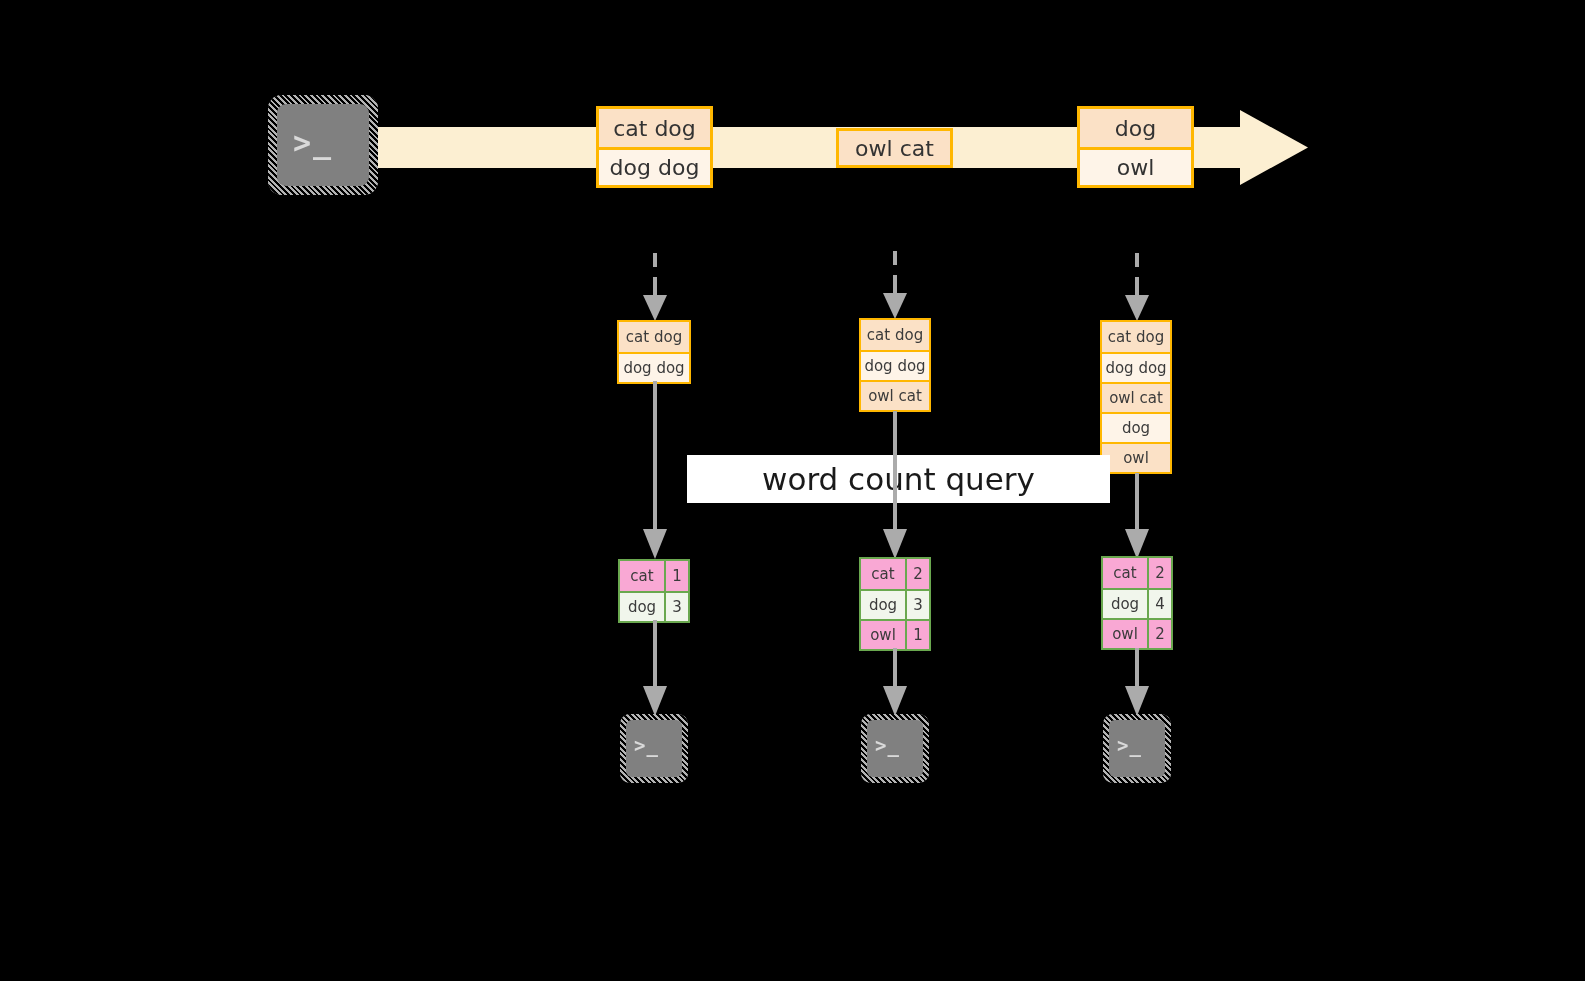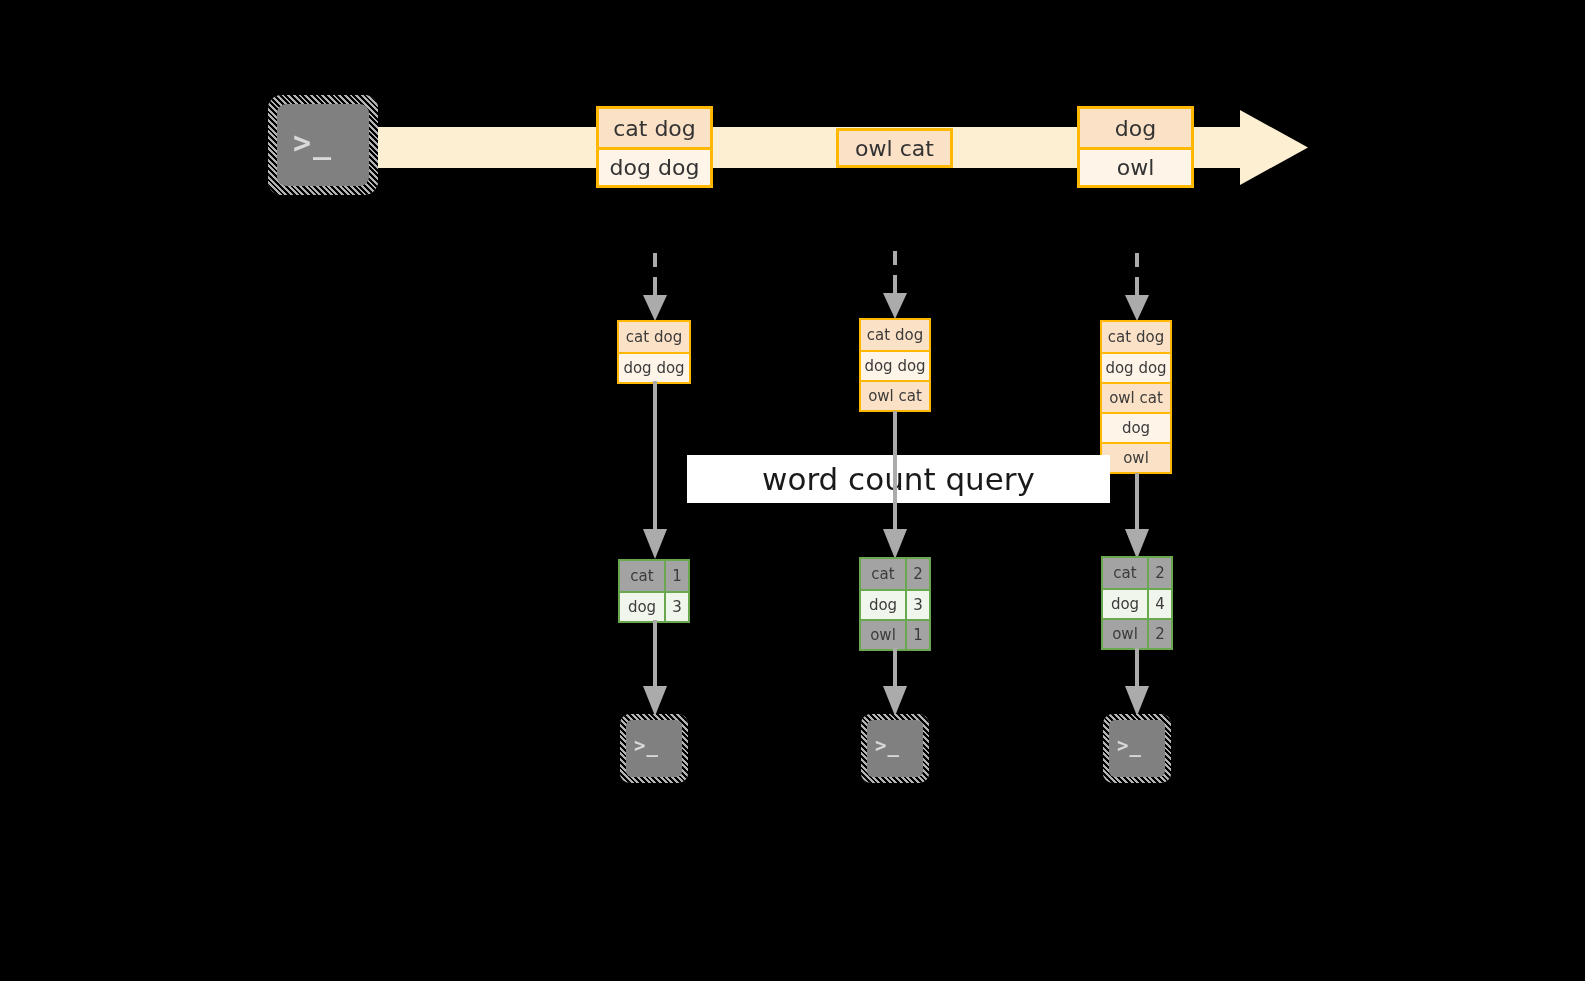--- a/index.html
+++ b/index.html
@@ -119,21 +119,21 @@
     box-sizing: border-box;
     display: flex;
     align-items: center;
     justify-content: center;
     font-size: 15px;
     color: #3b3b3b;
     white-space: nowrap;
   }
   .gtable .gcell-k { width: 44px; }
   .gtable .gcell-v { width: 24px; border-left: 2px solid #6AA84F; }
-  .grow.dark .gcell-k, .grow.dark .gcell-v { background: #a3a3a3; }
+  .grow.dark .gcell-k, .grow.dark .gcell-v { background: #f9a8d4; }
   .grow.light .gcell-k, .grow.light .gcell-v { background: #F1F6EC; }
 
   
   .query-label {
     position: absolute;
     background: #FFFFFF;
     color: #1a1a1a;
     display: flex;
     align-items: center;
     justify-content: center;

